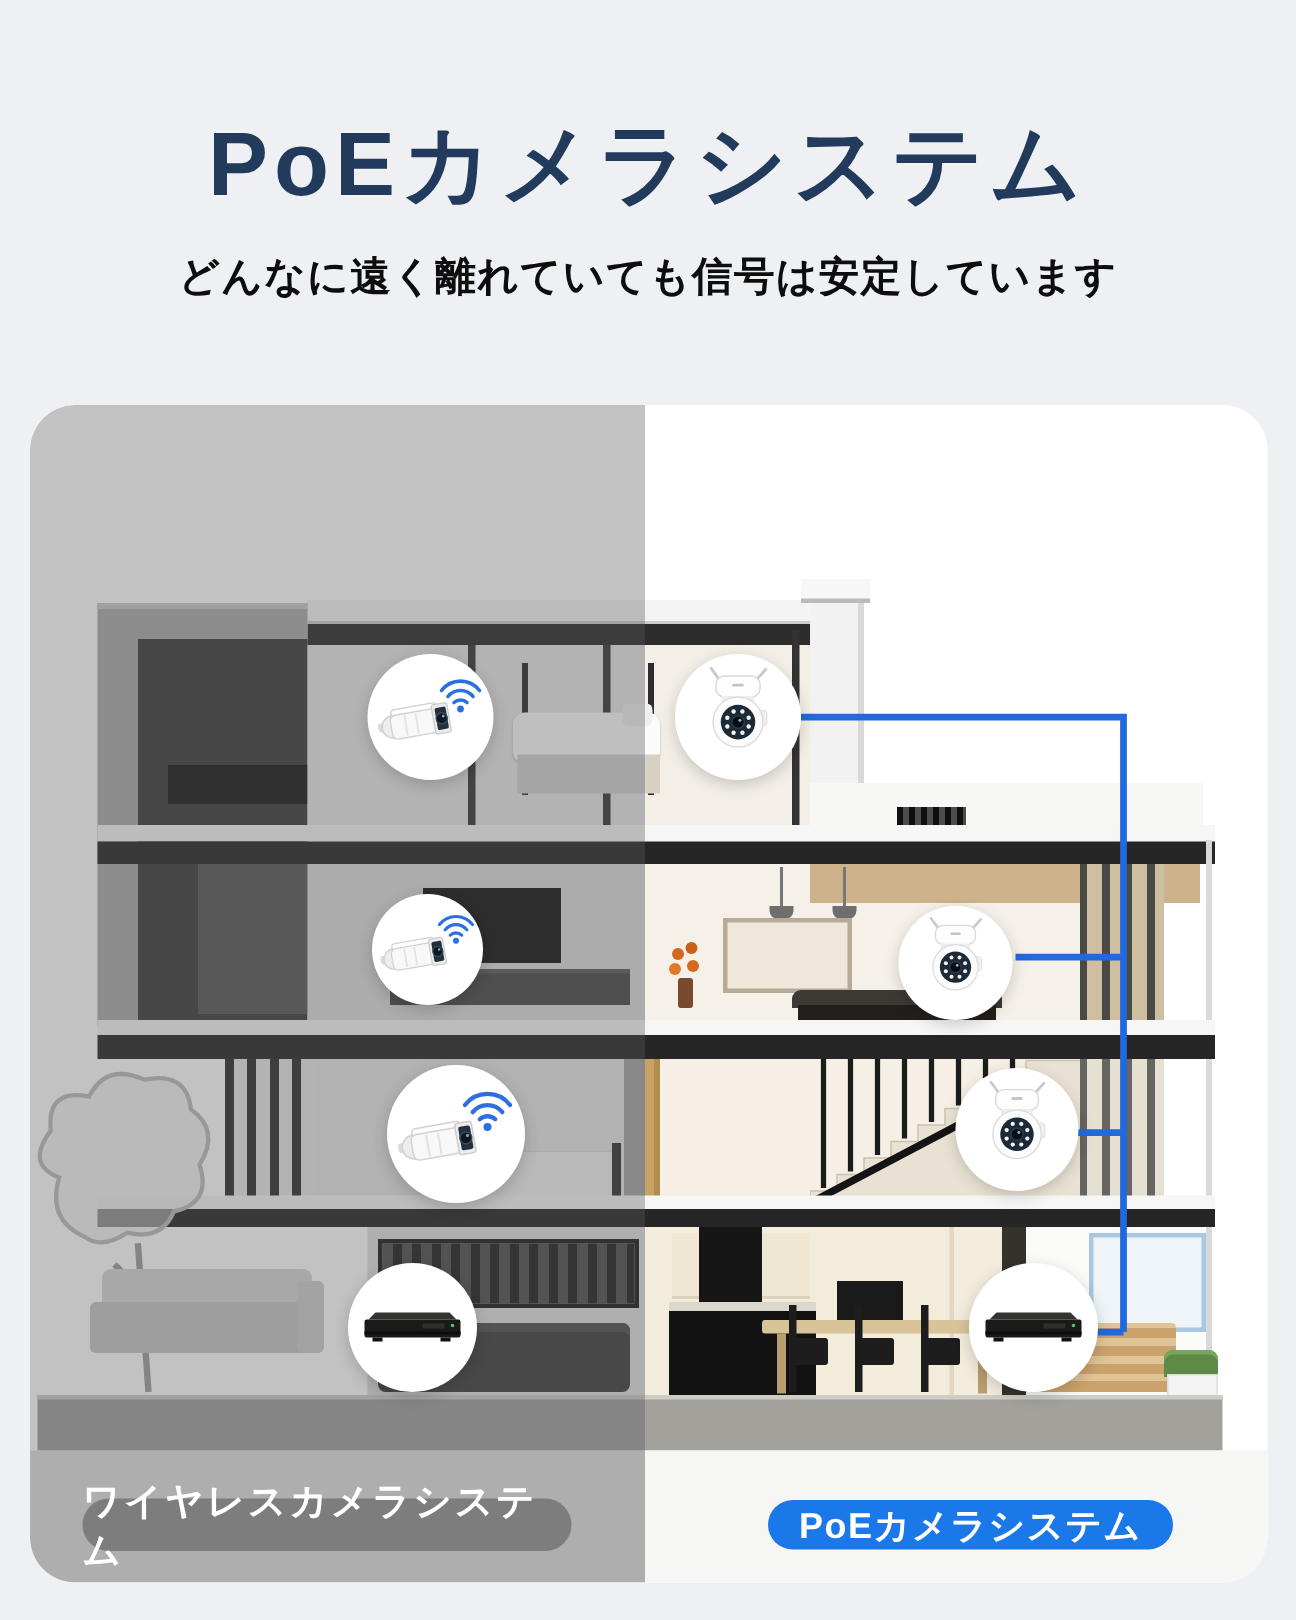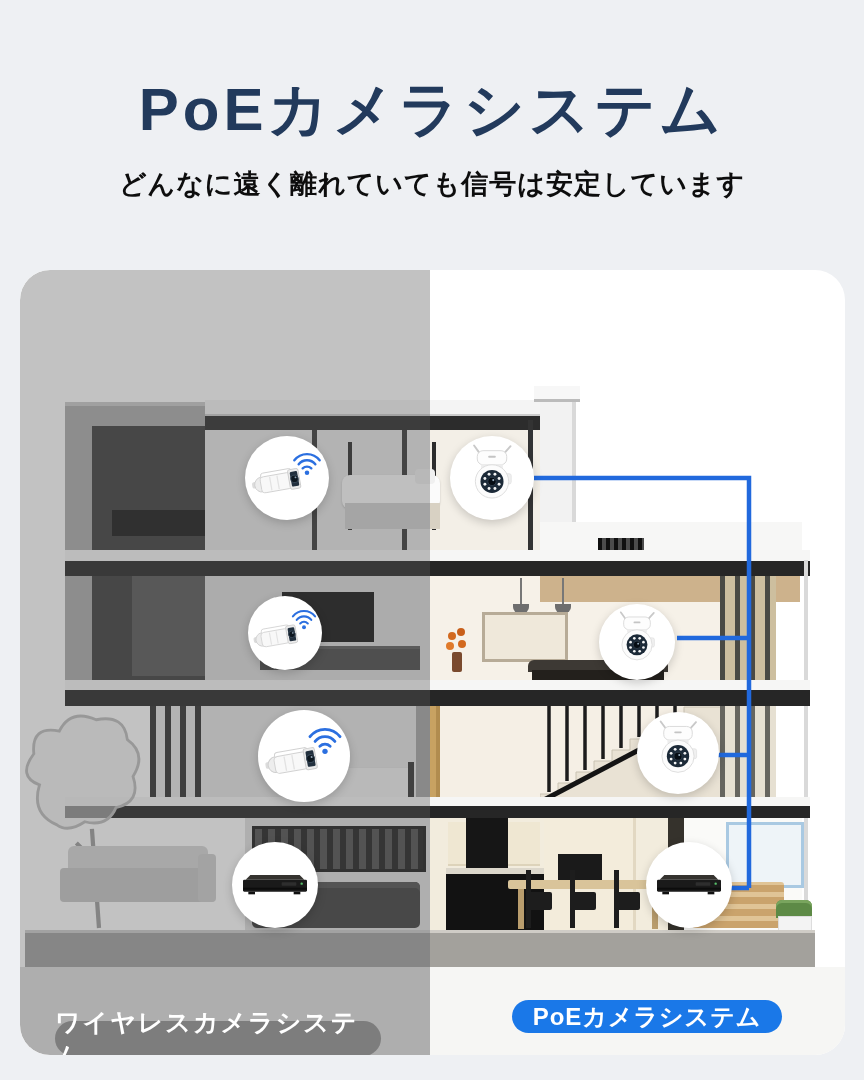--- a/index.html
+++ b/index.html
@@ -44,21 +44,21 @@
   
   .cam-circle{
     border-radius:50%;background:#ffffff;
     box-shadow:0 3px 10px rgba(0,0,0,0.18);
   }
   
   .pill{
     display:flex;align-items:center;justify-content:center;
     color:#ffffff;font-weight:700;border-radius:18px;
   }
-  .pill-gray{background:#7d7d7d;font-size:25px;letter-spacing:2px;margin-top:22px;}
+  .pill-gray{background:#7d7d7d;font-size:25px;letter-spacing:2px;}
   .pill-blue{background:#1a78e8;font-size:24px;letter-spacing:1px;}
   svg{display:block;}
 </style>
 </head>
 <body>
 
 <svg width="0" height="0" style="position:absolute" aria-hidden="true">
   <defs>
     <symbol id="sym-wifi" viewBox="0 0 48 44">
       <g fill="none" stroke="#2b6fe0" stroke-width="3.6" stroke-linecap="round">

